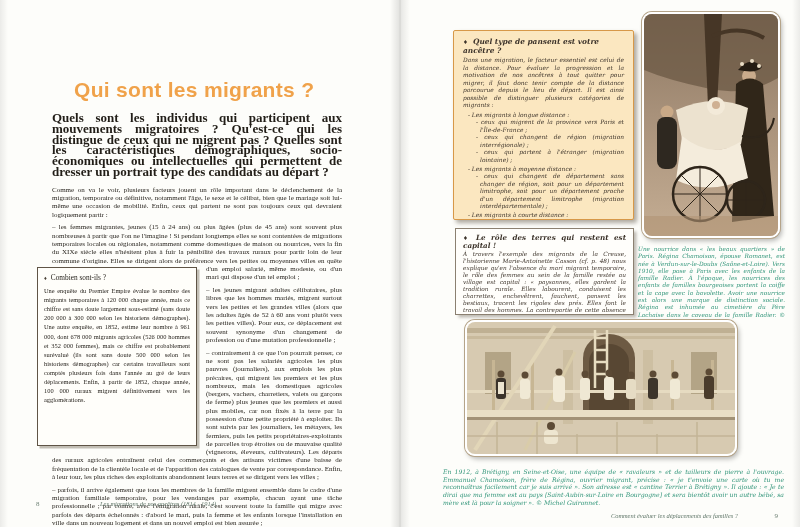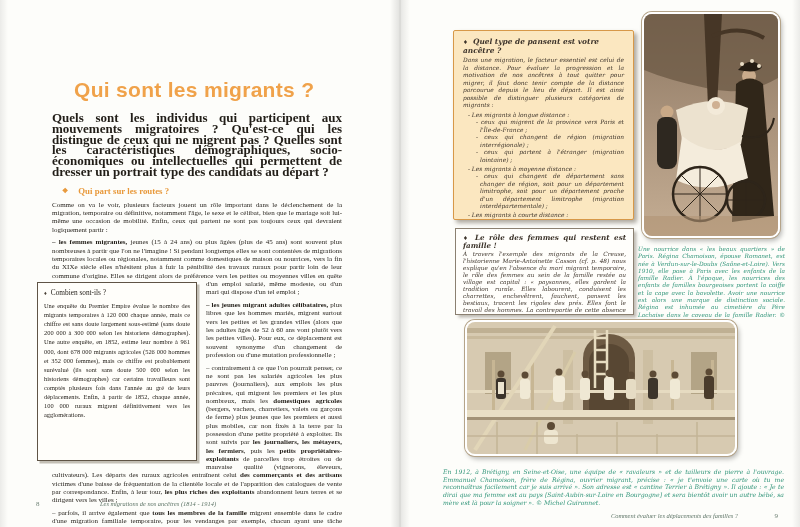--- a/index.html
+++ b/index.html
@@ -12,21 +12,21 @@
   .edge-right{position:absolute;right:0;top:0;width:8px;height:100%;background:linear-gradient(270deg,rgba(0,0,0,.07),rgba(0,0,0,0));}
 
   
   .left-flow{position:absolute;left:52px;top:78px;width:290px;}
   .book-title{font-family:"Liberation Sans",sans-serif;font-weight:bold;font-size:21px;
     color:#f0a24a;margin:0 0 11px 22px;letter-spacing:.3px;}
   .intro{font-weight:bold;font-size:13px;line-height:10.8px;text-align:justify;margin:0 0 8px;}
   .sect{margin:8px 0 5px;padding-left:10px;color:#e8993b;font-weight:bold;font-size:8.8px;}
   .sect .dmd{font-size:7px;margin-right:10px;position:relative;top:-1px;}
   .body-p{font-size:7px;line-height:8.3px;text-align:justify;margin:0 0 4.5px;}
-  .b{font-weight:bold;}
+  .b{font-weight:normal;}
   .combien{display:block;float:left;width:146px;min-height:166px;margin:2px 9px 4px -15px;
     border:1px solid #5f5446;background:#fffefa;box-shadow:2.5px 2.5px 0 rgba(125,115,98,.45);
     padding:5px 6px 6px;font-size:6.4px;line-height:9.1px;text-align:justify;}
   .combien-title{display:block;font-size:7.3px;margin:0 0 3px;text-align:left;}
   .combien-title .blt{font-size:5.5px;margin-right:4px;color:#4a4036;}
 
   .pageno{position:absolute;font-size:7px;color:#6f8275;}
   .pageno-left{left:36px;top:500px;}
   .pageno-right{right:22px;top:512px;}
   .footer-txt{position:absolute;font-style:italic;font-size:6.4px;color:#5d7466;}
@@ -62,23 +62,20 @@
 </head>
 <body>
 
 <div class="stage">
 
   <div class="left-flow">
     <h1 class="book-title">Qui sont les migrants ?</h1>
 
     <p class="intro">Quels sont les individus qui participent aux mouvements migratoires ? Qu'est-ce qui les distingue de ceux qui ne migrent pas ? Quelles sont les caractéristiques démographiques, socio-économiques ou intellectuelles qui permettent de dresser un portrait type des candidats au départ ?</p>
 
-    <div class="sect">
-      <span class="dmd">❖</span><span>Qui part sur les routes ?</span>
-    </div>
 
     <p class="body-p">Comme on va le voir, plusieurs facteurs jouent un rôle important dans le déclenchement de la migration, temporaire ou définitive, notamment l'âge, le sexe et le célibat, bien que le mariage soit lui-même une occasion de mobilité. Enfin, ceux qui partent ne sont pas toujours ceux qui devraient logiquement partir :</p>
 
     <p class="body-p">
       <span class="b">– les femmes migrantes,</span><span> jeunes (15 à 24 ans) ou plus âgées (plus de 45 ans) sont souvent plus nombreuses à partir que l'on ne l'imagine ! Si pendant longtemps elles se sont contentées de migrations temporaires locales ou régionales, notamment comme domestiques de maison ou nourrices, vers la fin du XIXe siècle elles n'hésitent plus à fuir la pénibilité des travaux ruraux pour partir loin de leur commune d'origine. Elles se dirigent alors de préférence vers les petites </span><span class="combien"><span class="combien-title"><span class="blt">♦</span><span>Combien sont-ils ?</span></span><span class="combien-body">Une enquête du Premier Empire évalue le nombre des migrants temporaires à 120 000 chaque année, mais ce chiffre est sans doute largement sous-estimé (sans doute 200 000 à 300 000 selon les historiens démographes). Une autre enquête, en 1852, estime leur nombre à 961 000, dont 678 000 migrants agricoles (526 000 hommes et 352 000 femmes), mais ce chiffre est probablement surévalué (ils sont sans doute 500 000 selon les historiens démographes) car certains travailleurs sont comptés plusieurs fois dans l'année au gré de leurs déplacements. Enfin, à partir de 1852, chaque année, 100 000 ruraux migrent définitivement vers les agglomérations.</span></span><span>ou moyennes villes en quête d'un emploi salarié, même modeste, ou d'un mari qui dispose d'un tel emploi ;</span>
     </p>
 
     <p class="body-p">
       <span class="b">– les jeunes migrant adultes célibataires,</span><span> plus libres que les hommes mariés, migrent surtout vers les petites et les grandes villes (alors que les adultes âgés de 52 à 60 ans vont plutôt vers les petites villes). Pour eux, ce déplacement est souvent synonyme d'un changement de profession ou d'une mutation professionnelle ;</span>
     </p>
@@ -107,21 +104,21 @@
     <div class="bt-item">- ceux qui partent à l'étranger (migration lointaine) ;</div>
     <div class="bt-label">- Les migrants à moyenne distance :</div>
     <div class="bt-item">- ceux qui changent de département sans changer de région, soit pour un département limitrophe, soit pour un département proche d'un département limitrophe (migration interdépartementale) ;</div>
     <div class="bt-label">- Les migrants à courte distance :</div>
     <div class="bt-item">- ceux qui changent de commune sans changer de département (migration de voisinage intercommunale) ;</div>
 
   </div>
 
   <div class="box-femmes hand">
     <div class="box-head">
-      <span class="blt">♦</span><span>Le rôle des femmes qui restent est famille !</span>
+      <span class="blt">♦</span><span>Le rôle des terres qui restent est capital !</span>
     </div>
     <div>À travers l'exemple des migrants de la Creuse, l'historienne Marie-Antoinette Casson (cf. p. 48) nous explique qu'en l'absence du mari migrant temporaire, le rôle des femmes au sein de la famille restée au village est capital : « paysannes, elles gardent la tradition rurale. Elles labourent, conduisent les charrettes, enchevêtrent, fauchent, pansent les bestiaux, tracent les rigoles des prés. Elles font le travail des hommes. La contrepartie de cette absence pénible, de cet effort accepté de chacun des deux éléments du couple, sera l'apport de cet argent frais qui, peu à peu, transformera l'économie creusoise. »</div>
   </div>
 
   <div class="photo photo-nourrice">
     <svg viewBox="0 0 134 222" preserveAspectRatio="none">
       <defs>
         <linearGradient id="pg1" x1="0" y1="0" x2="0" y2="1">
           <stop offset="0" stop-color="#8c7761"></stop>
             <stop offset=".45" stop-color="#a8917a"></stop>

